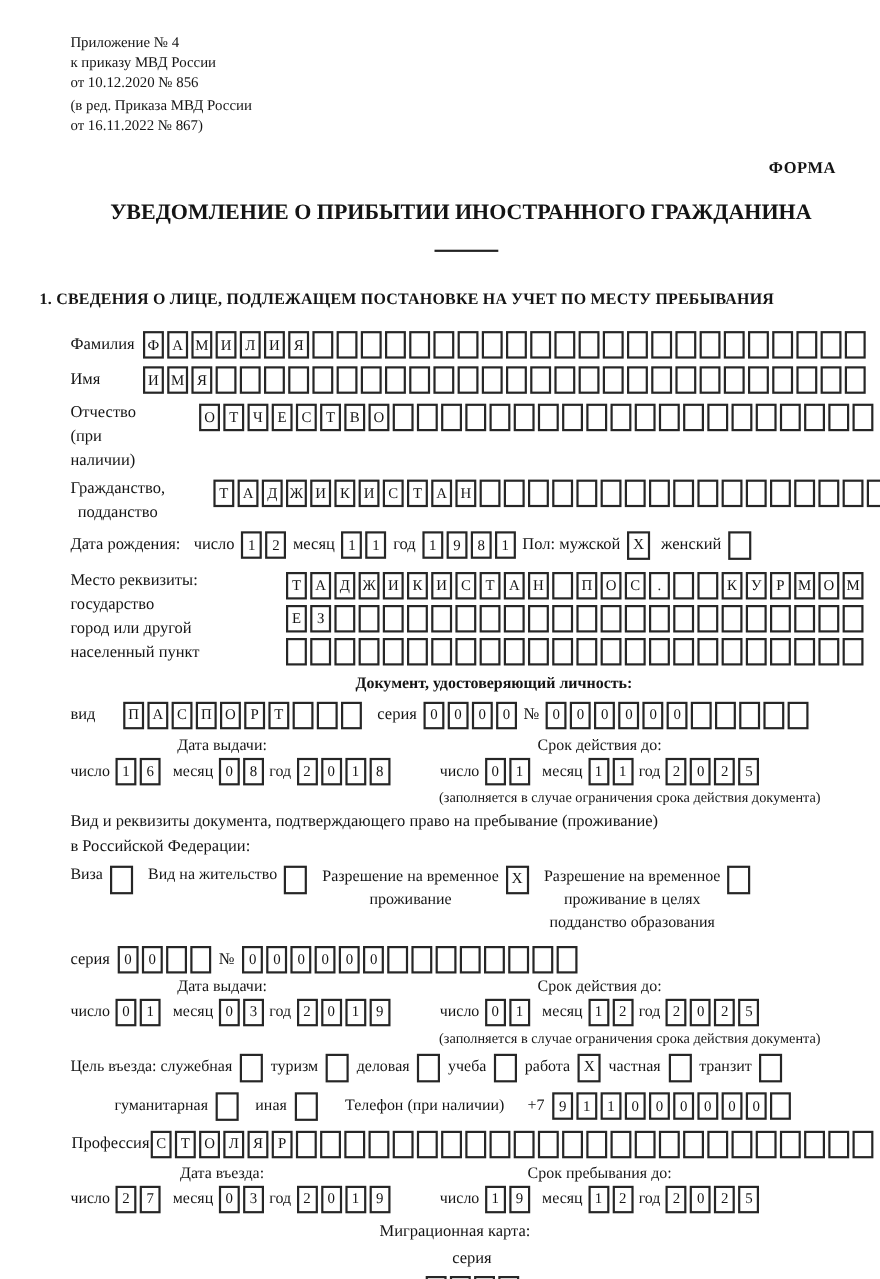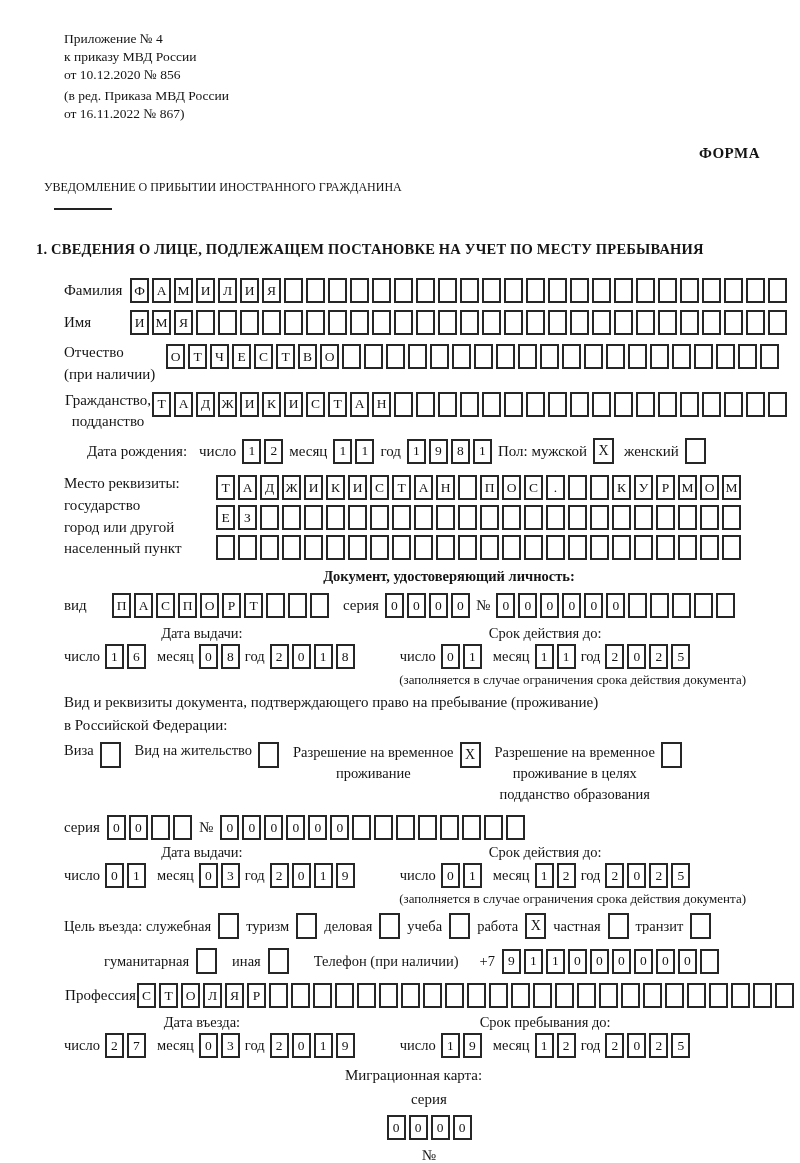--- a/index.html
+++ b/index.html
@@ -2,30 +2,30 @@
 <html><head>
 <meta charset="utf-8">
 <style>
   *{box-sizing:border-box;margin:0;padding:0;}
   html,body{background:#fff;}
   body{width:800px;height:1163px;font-family:"Liberation Serif","DejaVu Serif",serif;color:#141414;overflow:hidden;}
   .page{width:800px;height:1163px;padding:30px 6px 0 64px;position:relative;}
   .hdr-block{font-size:13.5px;line-height:1.32;}
   .hdr-block .gap{height:4px;}
   .form-label{text-align:right;padding-right:34px;font-weight:bold;font-size:15px;margin-top:22px;letter-spacing:.5px;}
-  .title{font-weight:normal;font-size:12px;line-height:1.5;margin-top:16px;margin-left:-20px;}
+  .title{text-align:center;font-weight:bold;font-size:20px;line-height:1.5;margin-top:16px;margin-left:-20px;}
   .u-blank{display:inline-block;width:58px;border-bottom:2px solid #222;height:14px;margin-left:10px;}
   .sec-head{font-weight:bold;font-size:14.5px;margin:26px 0 20px -28px;letter-spacing:.2px;}
   .fs{font-size:15px;}
   .frow{display:flex;align-items:center;margin-bottom:7px;}
   .cells{display:inline-flex;gap:3px;flex-wrap:nowrap;}
   .cell{width:19px;height:25px;min-width:19px;border:2px solid #262626;display:inline-flex;align-items:center;justify-content:center;font-size:13.5px;background:#fff;}
   .cb{width:21px;height:26px;min-width:21px;border:2px solid #262626;display:inline-flex;align-items:center;justify-content:center;font-size:14px;background:#fff;}
   .lblcol{font-size:15px;line-height:1.45;}
-  .top{align-items:flex-start;}
+  .top{align-items:flex-start;gap:44px;}
   .rowgap{display:flex;flex-direction:column;gap:5px;}
   .doc-head{text-align:center;font-weight:bold;font-size:14.5px;margin:8px 0 8px 40px;}
   .dates{display:flex;margin-bottom:2px;}
   .dgroup{display:flex;flex-direction:column;}
   .dcap{font-size:14.5px;text-align:center;margin-bottom:2px;}
   .dline{display:flex;align-items:center;gap:5px;font-size:14.5px;}
   .note{font-size:13px;text-align:right;padding-right:48px;margin:3px 0 6px 0;}
   .ckitem{display:flex;align-items:flex-start;gap:6px;font-size:14.5px;}
   .ckcenter{text-align:center;line-height:1.45;}
   .purpose{display:flex;align-items:center;gap:7px;font-size:14.5px;margin-bottom:9px;flex-wrap:nowrap;}
@@ -194,21 +194,21 @@
         <span class="cell"></span>
         <span class="cell"></span>
         <span class="cell"></span>
         <span class="cell"></span>
         <span class="cell"></span>
         <span class="cell"></span>
         <span class="cell"></span>
       </span>
   </div>
 
-  <div class="frow" style="gap:6px;margin-bottom:9px;margin-left:23px;">
+  <div class="frow" style="gap:6px;margin-bottom:9px;">
     <span class="fs">Дата рождения:</span>
     <span class="fs" style="margin-left:6px;">число</span>
     <span class="cells">
         <span class="cell">1</span>
         <span class="cell">2</span>
       </span>
     <span class="fs">месяц</span>
     <span class="cells">
         <span class="cell">1</span>
         <span class="cell">1</span>

